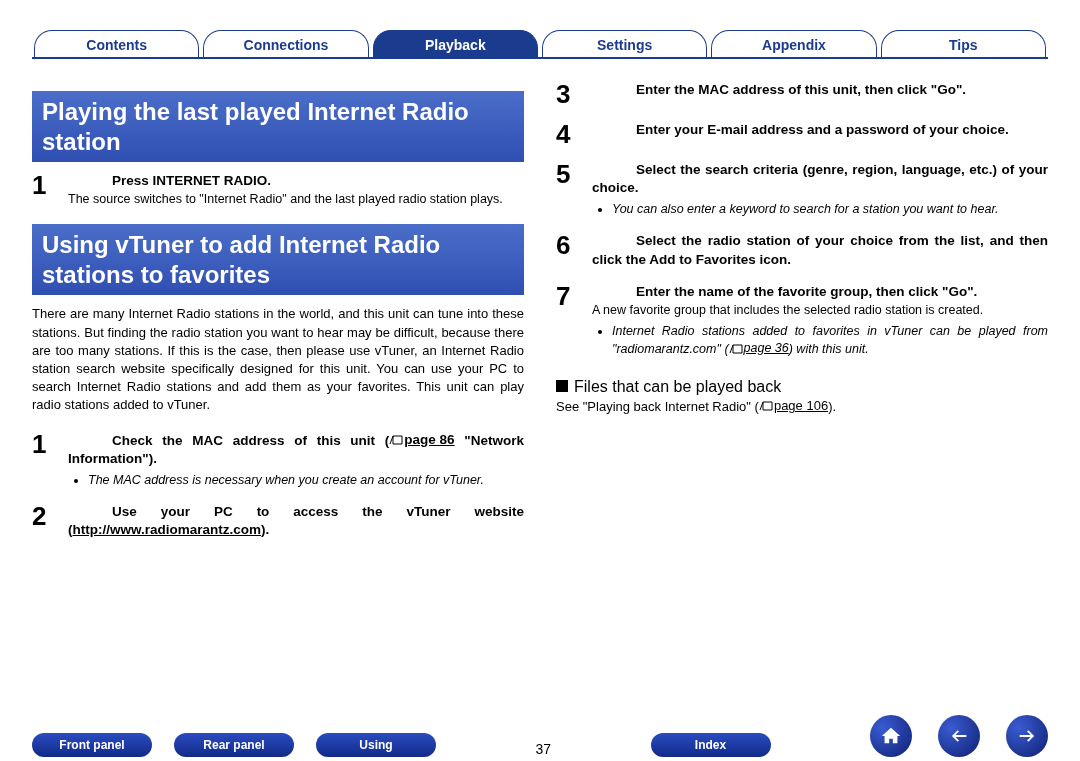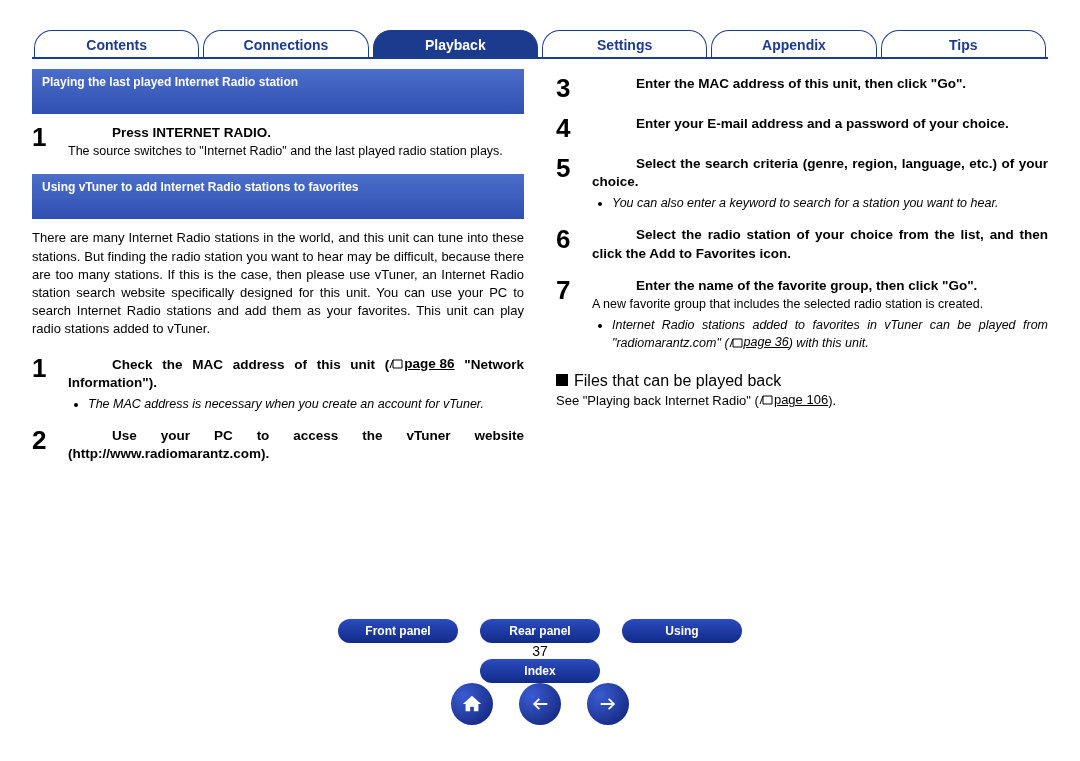--- a/index.html
+++ b/index.html
@@ -18,21 +18,21 @@
     box-sizing:border-box;
     padding:30px 32px 0 32px;
   }
 
   
   .tabs{
     display:flex;
     justify-content:space-between;
     gap:0;
     border-bottom:2px solid var(--blue);
-    margin-bottom:10px;
+    margin-bottom:16px;
   }
   .tab{
     flex:1;
     text-align:center;
     font-size:14px;
     font-weight:bold;
     color:var(--blue);
     padding:6px 0 4px;
     position:relative;
     min-width:0;
@@ -48,52 +48,51 @@
   }
 
   
   .cols{display:flex;gap:32px;}
   .col{flex:1;min-width:0;}
 
   .hband{
     background:var(--blue-light);
     background:linear-gradient(#4b6ec9,#2f4fb2);
     color:#fff;
-    font-size:12px;
+    font-size:24px;
     font-weight:bold;
-    padding:6px 10px 24px;
+    padding:6px 10px 5px;
     line-height:1.25;
-    margin:0 0 10px;
+    margin:16px 0 10px;
   }
 
   .step{display:flex;gap:10px;margin:6px 0 14px;}
   .num{font-size:26px;font-weight:bold;line-height:1;min-width:26px;}
   .stepbody{font-size:13.5px;line-height:1.35;text-align:justify;}
   .stepbody b{font-weight:bold;padding-left:44px;}
-  .stepbody a{color:#000;}
+  .stepbody a{color:#000;text-decoration:underline;}
   .sub{font-size:12.5px;line-height:1.35;}
   .sub li{list-style:disc;margin-left:14px;}
   .sub ul{padding-left:6px;margin:4px 0 0;font-style:italic;}
 
   .para{font-size:13px;line-height:1.4;text-align:justify;margin:4px 0 16px;}
   .blk{font-size:16px;font-weight:normal;margin:20px 0 0;}
   .blk .sq{display:inline-block;width:12px;height:12px;background:#000;vertical-align:baseline;margin-right:6px;}
   .notelink{font-size:13px;margin:2px 0 0 0;}
   .pg{display:inline-flex;align-items:center;}
   .pg svg{vertical-align:middle;margin-right:1px;}
   .pg u{text-decoration:underline;}
 
   
   .bottom{
     position:absolute;
-    left:32px;right:32px;bottom:36px;
+    left:32px;right:32px;bottom:4px;
     display:flex;
-    align-items:center;
+    align-items:flex-end;
     justify-content:space-between;
-    flex-direction:column;
   }
   .pill{
     background:linear-gradient(#2b4cc0,#112a88);
     color:#fff;font-weight:bold;font-size:12px;
     padding:5px 0;border-radius:14px;
     width:120px;text-align:center;
   }
   .pnum{font-size:14px;color:#000;}
   .circ{
     width:42px;height:42px;border-radius:50%;

